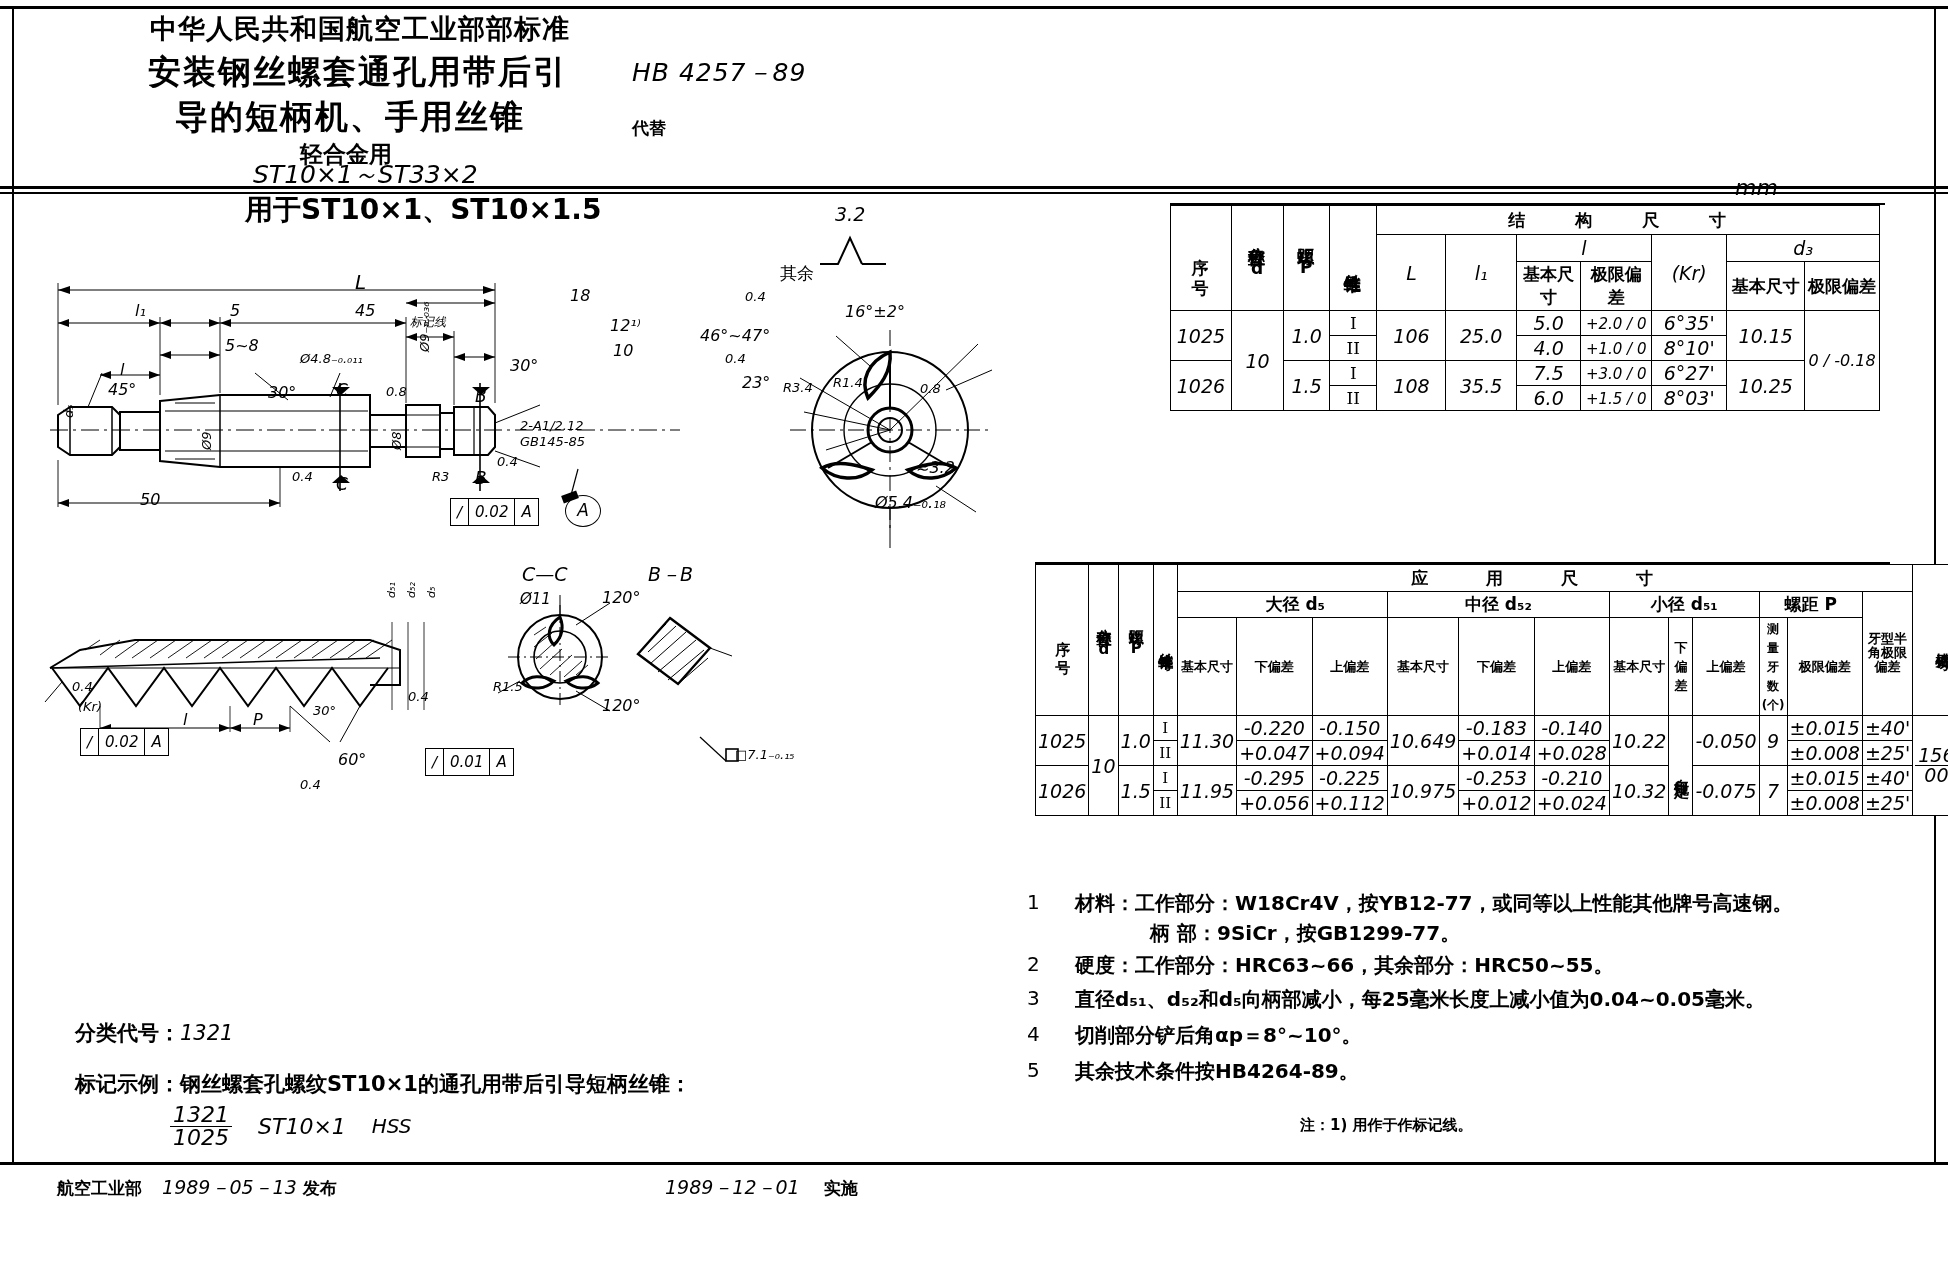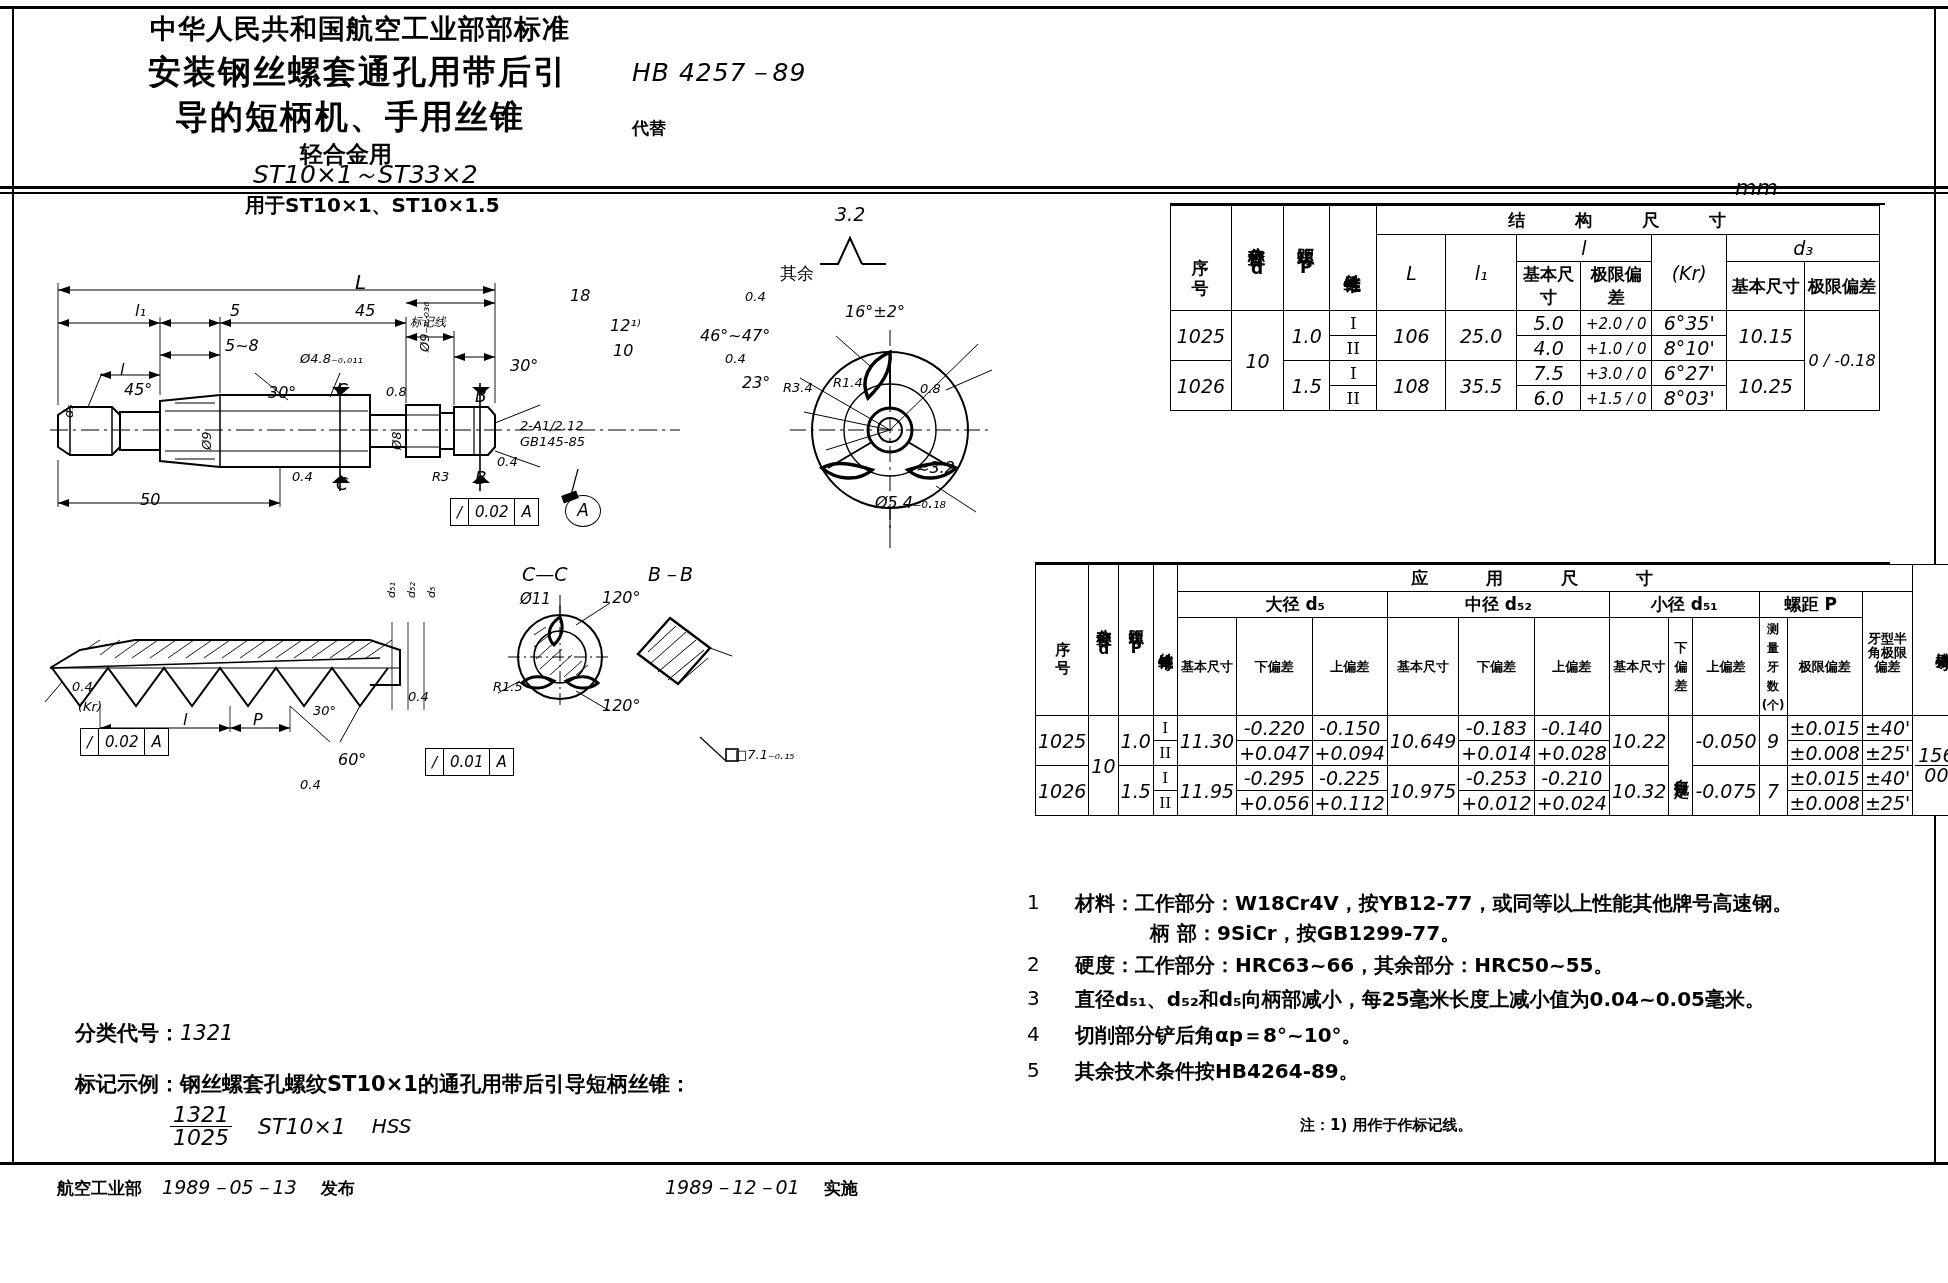--- a/index.html
+++ b/index.html
@@ -73,21 +73,21 @@
   <div class="hline" id="bottom-rule"></div>
   <div class="vline" id="frame-left"></div>
   <div class="vline" id="frame-right"></div>
 
   <div class="txt main-title cn" style="left:148px;top:55px;">安装钢丝螺套通孔用带后引</div>
 
   <div class="txt std-title cn" style="left:150px;top:15px;">中华人民共和国航空工业部部标准</div>
   <div class="txt main-title cn" style="left:175px;top:100px;">导的短柄机、手用丝锥</div>
   <div class="txt sub-title cn" style="left:300px;top:142px;">轻合金用</div>
   <div class="txt sub-title hand" style="left:253px;top:162px;font-size:25px;">ST10×1～ST33×2</div>
-  <div class="txt sub-title cn" style="left:245px;top:195px;font-size:20px;">用于ST10×1、ST10×1.5</div>
+  <div class="txt sub-title cn" style="left:245px;top:195px;font-size:28px;">用于ST10×1、ST10×1.5</div>
 
   <div class="txt desig hand" style="left:632px;top:60px;">HB 4257－89</div>
   <div class="txt cn" style="left:632px;top:120px;font-size:17px;">代替</div>
 
   <div class="txt dim" style="left:780px;top:265px;font-size:17px;font-style:normal;font-family:'DejaVu Sans',sans-serif;">其余</div>
   <div class="txt dim" style="left:835px;top:205px;font-size:19px;">3.2</div>
   <svg style="left:820px;top:232px;width:70px;height:42px;">
     <polyline points="0,32 18,32 30,6 42,32" fill="none" stroke="#000" stroke-width="2"></polyline>
     <line x1="42" y1="32" x2="66" y2="32" stroke="#000" stroke-width="2"></line>
   </svg>
@@ -188,21 +188,21 @@
   <div class="txt dim" style="left:355px;top:272px;font-size:20px;">L</div>
   <div class="txt dim" style="left:135px;top:303px;">l₁</div>
   <div class="txt dim" style="left:230px;top:303px;">5</div>
   <div class="txt dim" style="left:355px;top:303px;">45</div>
   <div class="txt dim" style="left:570px;top:288px;">18</div>
   <div class="txt dim" style="left:610px;top:318px;">12¹⁾</div>
   <div class="txt dim" style="left:613px;top:343px;">10</div>
   <div class="txt dim" style="left:225px;top:338px;">5~8</div>
   <div class="txt dim" style="left:120px;top:362px;">l</div>
   <div class="txt dim" style="left:140px;top:492px;">50</div>
-  <div class="txt dim" style="left:108px;top:382px;margin-left:16px;">45°</div>
+  <div class="txt dim" style="left:108px;top:382px;">45°</div>
   <div class="txt dim" style="left:268px;top:385px;">30°</div>
   <div class="txt dim" style="left:510px;top:358px;">30°</div>
   <div class="txt dimsm" style="left:410px;top:316px;font-size:12px;">标记线</div>
   <div class="txt dimsm" style="left:300px;top:352px;">Ø4.8₋₀.₀₁₁</div>
   <div class="txt dimsm" style="left:418px;top:352px;transform:rotate(-90deg);transform-origin:left top;">Ø9₋₀.₀₃₆</div>
   <div class="txt dimsm" style="left:200px;top:450px;transform:rotate(-90deg);transform-origin:left top;">Ø9</div>
   <div class="txt dimsm" style="left:390px;top:450px;transform:rotate(-90deg);transform-origin:left top;">Ø8</div>
   <div class="txt dimsm" style="left:62px;top:418px;transform:rotate(-90deg);transform-origin:left top;">d₅</div>
   <div class="txt dimsm" style="left:432px;top:470px;">R3</div>
   <div class="txt dimsm" style="left:386px;top:385px;">0.8</div>
@@ -606,20 +606,20 @@
       <span class="top">1321</span>
       <span class="bot">1025</span>
     </span>
     <span class="hand" style="font-size:22px;">ST10×1</span>
     <span class="hand" style="font-size:20px;">HSS</span>
   </div>
 
   <div class="txt footer" style="left:57px;top:1178px;">
     <b class="cn" style="font-size:17px;">航空工业部</b>
     <span style="margin-left:14px;">1989－05－13</span>
-    <b class="cn" style="font-size:17px;margin-left:18px;">发布</b>
+    <b class="cn" style="font-size:17px;">发布</b>
   </div>
   <div class="txt footer" style="left:665px;top:1178px;text-align:center;">
     <span>1989－12－01</span>
     <b class="cn" style="font-size:17px;margin-left:18px;">实施</b>
   </div>
 
 </div>
 
 </body></html>

